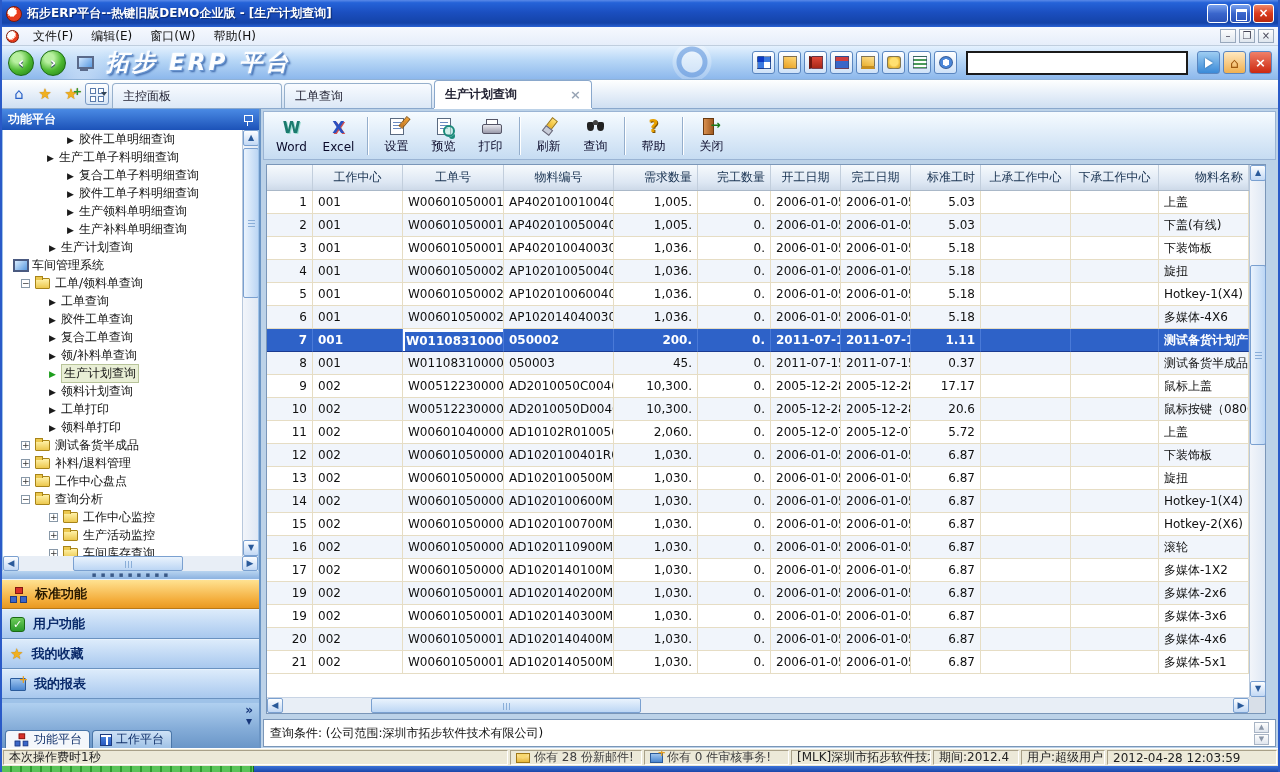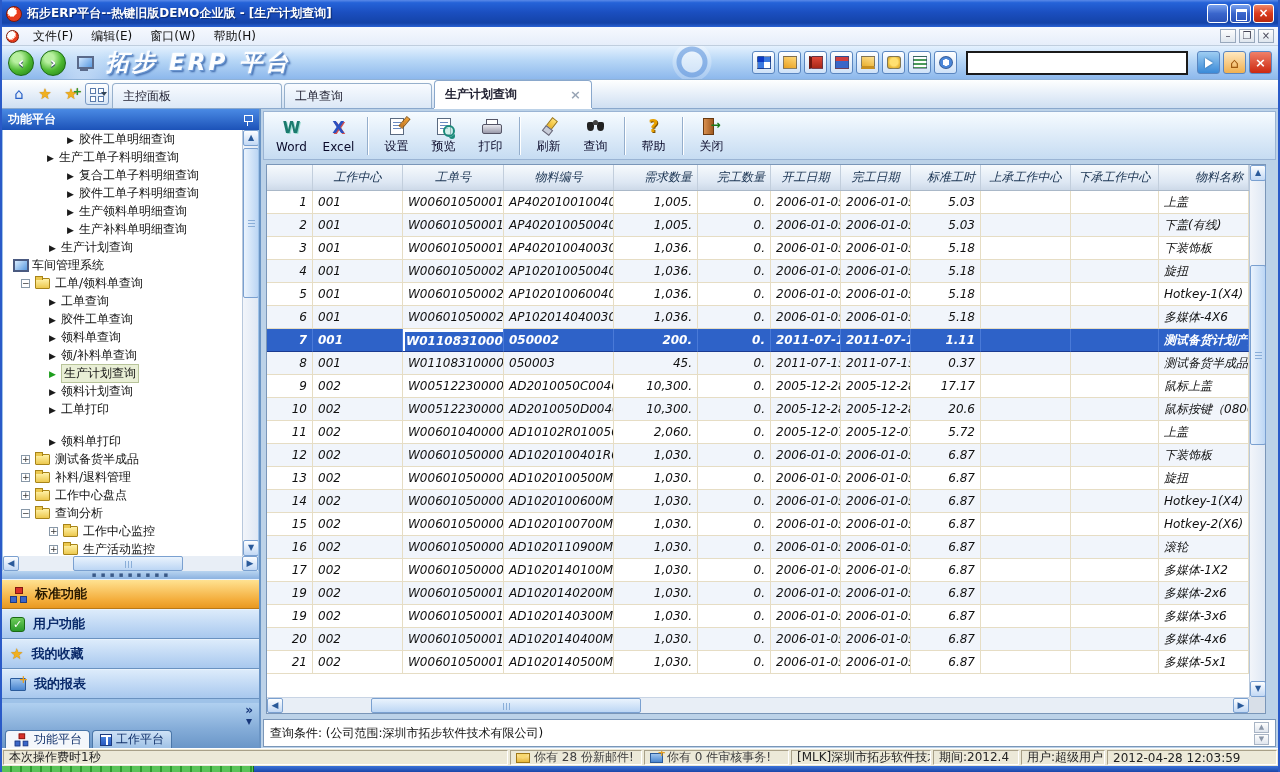--- a/index.html
+++ b/index.html
@@ -155,21 +155,21 @@
   .ic-brush::before { content:""; position:absolute; left:7px; top:0; width:5px; height:10px; background:linear-gradient(180deg,#ffe070,#e8b020); border:1px solid #a07810; transform:rotate(38deg); }
   .ic-brush::after { content:""; position:absolute; left:2px; top:9px; width:7px; height:5px; background:#c8ccd8; border:1px solid #667; transform:rotate(38deg); }
   .ic-bino { width:18px; height:12px; position:relative; }
   .ic-bino::before { content:""; position:absolute; left:0; top:2px; width:7px; height:9px; background:#222; border-radius:2px 2px 50% 50%; box-shadow:10px 0 0 #222; }
   .ic-bino::after { content:""; position:absolute; left:6px; top:0; width:5px; height:5px; background:#444; border-radius:50% 50% 0 0; }
   .ic-help { font-weight:bold; font-size:17px; color:#e8a000; text-shadow:1px 1px 0 #7a5000; }
   .ic-door { width:18px; height:16px; position:relative; }
   .ic-door::before { content:""; position:absolute; left:0; top:0; width:9px; height:15px; background:linear-gradient(90deg,#d89050,#a05a20); border:1px solid #6a3a10; }
   .ic-door::after { content:"→"; position:absolute; left:8px; top:0px; color:#1a7a1a; font-weight:bold; font-size:12px; }
 
-  .grid-area { position:absolute; left:5px; right:12px; top:55px; height:550px; background:#fff; border:1px solid #7a96b8;font-style:italic; }
+  .grid-area { position:absolute; left:5px; right:12px; top:55px; height:550px; background:#fff; border:1px solid #7a96b8; }
   .grid-scrollwrap { position:absolute; left:0; top:0; right:16px; bottom:16px; overflow:hidden; }
   .thead-row { display:grid; height:26px; background:linear-gradient(180deg,#f7fafd,#dde7f3 70%,#cdd9e8); border-bottom:1px solid #aab8c8; }
   .hcell { border-right:1px solid #c2cedc; color:#16304f; line-height:25px; padding:0 5px; white-space:nowrap; overflow:hidden; }
   .trow { display:grid; height:23px; background:#fff; }
   .trow.alt { background:#f1f5fb; }
   .tcell { border-right:1px solid #e6ddc4; border-bottom:1px solid #e6ddc4; line-height:22px; padding:0 5px; white-space:nowrap; overflow:hidden; color:#101010; }
   .trow.sel { background:#2e62c8; }
   .trow.sel .tcell { color:#fff; font-weight:bold; border-right-color:#4a7ad8; border-bottom-color:#1a3a90; }
   .tcell.editcell { background:#fff; position:relative; padding:1px 2px; }
   .selsp { background:#2e62c8; color:#fff; line-height:19px; display:inline-block; padding:0 1px; }
@@ -339,39 +339,39 @@
           <div class="tree-item" style="padding-left: 46px;">
             <div class="ticon arrow"></div>
             <span class="tlabel">工单查询</span>
           </div>
           <div class="tree-item" style="padding-left: 46px;">
             <div class="ticon arrow"></div>
             <span class="tlabel">胶件工单查询</span>
           </div>
           <div class="tree-item" style="padding-left: 46px;">
             <div class="ticon arrow"></div>
-            <span class="tlabel">领料单查询</span>
+            <span class="tlabel">复合工单查询</span>
           </div>
           <div class="tree-item" style="padding-left: 46px;">
             <div class="ticon arrow"></div>
             <span class="tlabel">领/补料单查询</span>
           </div>
           <div class="tree-item tsel" style="padding-left: 46px;">
             <div class="ticon arrow-green"></div>
             <span class="tlabel">生产计划查询</span>
           </div>
           <div class="tree-item" style="padding-left: 46px;">
             <div class="ticon arrow"></div>
             <span class="tlabel">领料计划查询</span>
           </div>
           <div class="tree-item" style="padding-left: 46px;">
             <div class="ticon arrow"></div>
             <span class="tlabel">工单打印</span>
           </div>
-          <div class="tree-item" style="padding-left: 46px; margin-top: 14px;">
+          <div class="tree-item" style="padding-left: 46px;">
             <div class="ticon arrow"></div>
             <span class="tlabel">领料单打印</span>
           </div>
           <div class="tree-item" style="padding-left: 18px;">
             <div class="expander">+</div>
             <div class="ticon folder"></div>
             <span class="tlabel">测试备货半成品</span>
           </div>
           <div class="tree-item" style="padding-left: 18px;">
             <div class="expander">+</div>

